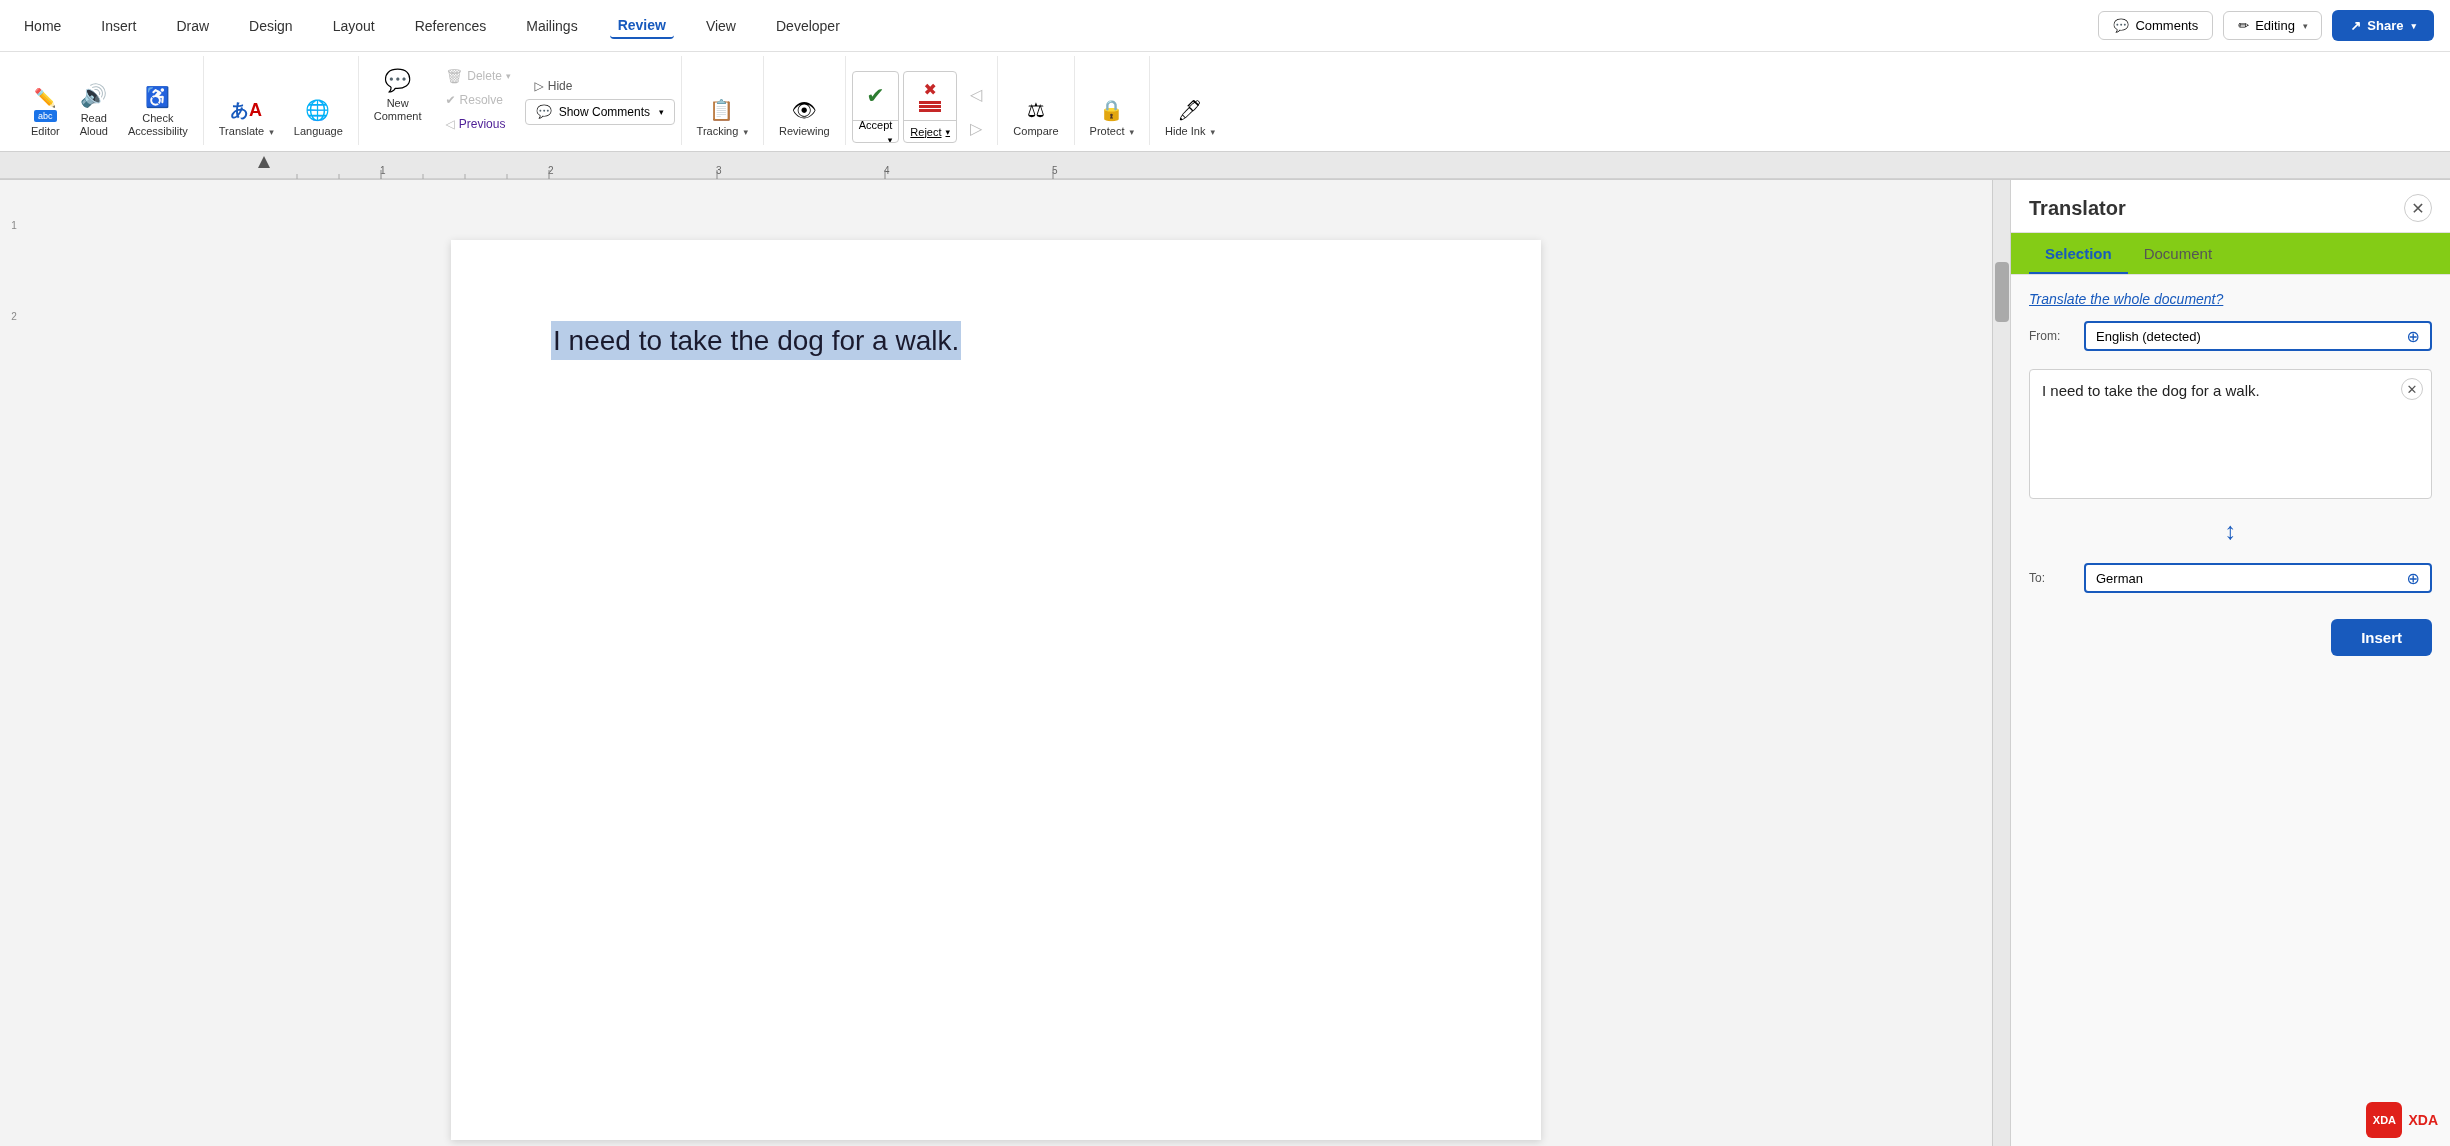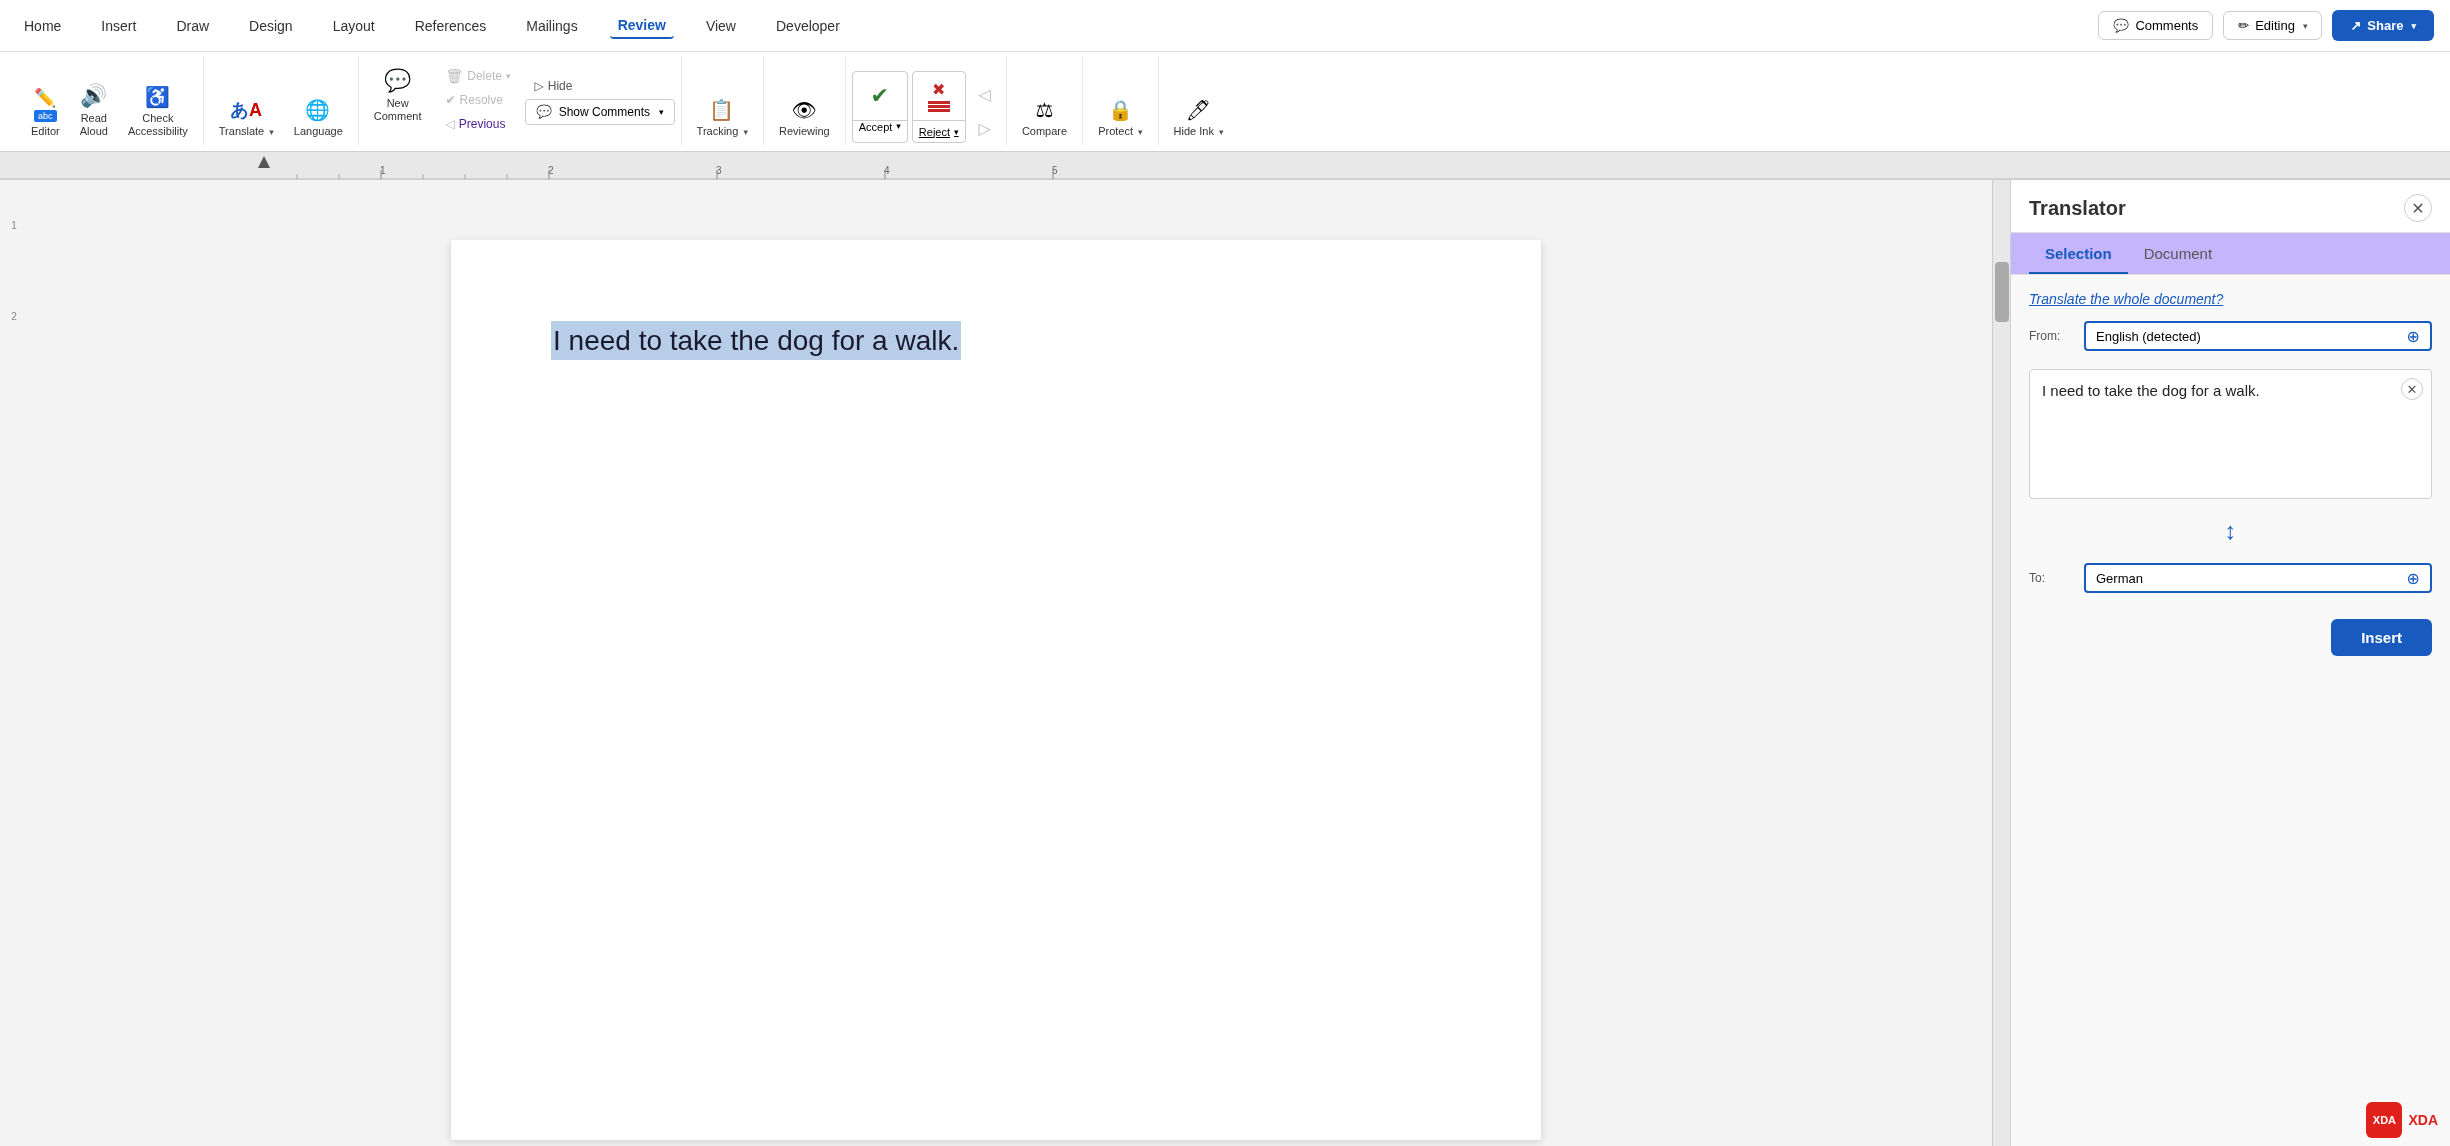--- a/index.html
+++ b/index.html
@@ -241,21 +241,21 @@
       border: 1px solid #ccc;
       font-size: 16px;
       color: #555;
       background: #fff;
     }
 
     
     .panel-tabs {
       display: flex;
       border-bottom: 1px solid #e0e0e0;
-      background: #c4b5fd;
+      background: #84cc16;
       padding: 0 18px;
     }
     .panel-tab {
       padding: 12px 16px 10px;
       font-size: 15px;
       cursor: pointer;
       color: #555;
       border-bottom: 2px solid transparent;
     }
     .panel-tab.active {
@@ -555,21 +555,21 @@
     </div>
   </div>
 
   <div class="ribbon-group">
     <div class="ribbon-group-items">
 
       <div style="display:flex;flex-direction:column;height:72px;border:1px solid #ccc;border-radius:4px;overflow:hidden;cursor:pointer;">
         <div style="flex:1;display:flex;align-items:center;justify-content:center;padding:0 8px;">
           <span style="font-size:22px;color:#2e7d32">✔</span>
         </div>
-        <div style="display:flex;align-items:flex-start;justify-content:center;border-top:1px solid #ccc;height:22px;gap:4px;padding:0 6px;">
+        <div style="display:flex;align-items:flex-end;justify-content:center;border-top:1px solid #ccc;height:22px;gap:4px;padding:0 6px;flex-direction:column;">
           <span style="font-size:11px">Accept</span>
           <span style="font-size:9px">▾</span>
         </div>
       </div>
 
       <div style="display:flex;flex-direction:column;height:72px;border:1px solid #ccc;border-radius:4px;overflow:hidden;cursor:pointer;margin-left:2px;">
         <div style="display:flex;flex-direction:column;align-items:center;justify-content:center;flex:1;padding:0 6px;gap:2px;">
           <span style="font-size:16px;color:#c62828">✖</span>
           <div style="display:flex;flex-direction:column;gap:0;align-items:center">
             <div style="width:22px;height:3px;background:#c62828;margin-bottom:1px"></div>

